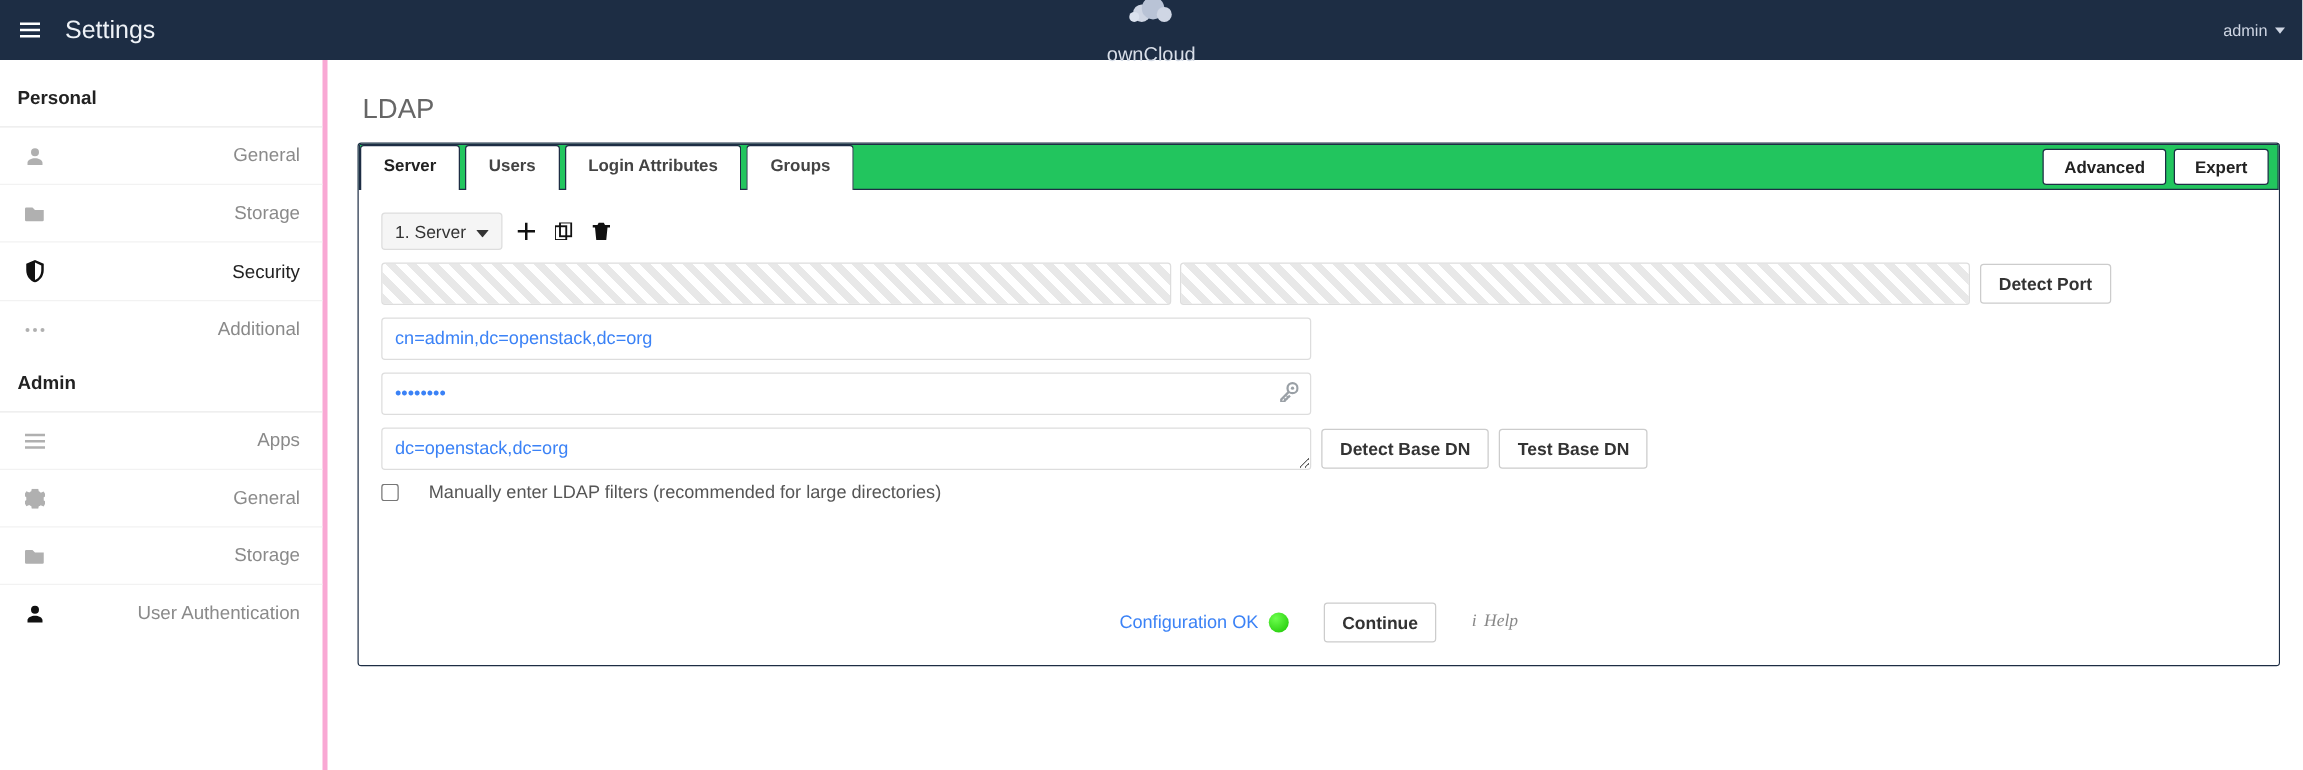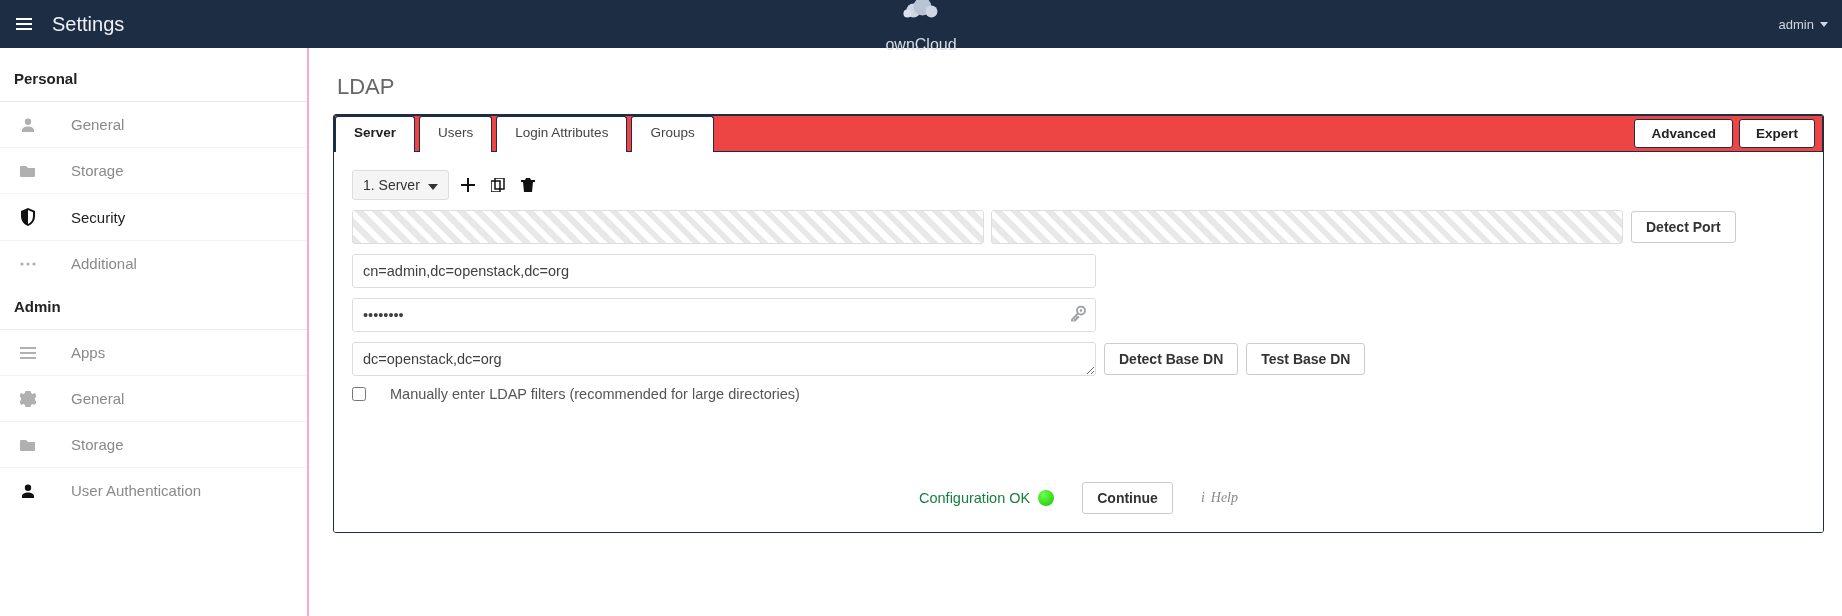--- a/index.html
+++ b/index.html
@@ -29,78 +29,79 @@
     display: flex; align-items: center; gap: 12px; flex-direction: column;
   }
   .brand-name { font-size: 16px; color: #d8dee8; }
   .header-right { margin-left: auto; display: flex; align-items: center; gap: 4px; cursor: pointer; }
   .header-right span { color: #cfd6e4; font-size: 13px; }
   .caret { width: 0; height: 0; border-left: 4px solid transparent; border-right: 4px solid transparent; border-top: 5px solid #cfd6e4; display: inline-block; margin-left: 2px; }
 
   
   .layout { display: flex; height: calc(100% - 48px); }
   .sidebar {
-    width: 309px;
-    border-right: 2px solid #f9a8d4;
+    width: 262px;
+    border-right: 4px solid #f9a8d4;
     background: #fff;
     padding-top: 10px;
   }
   .sidebar-section-title {
     font-weight: 600;
     font-size: 15px;
     color: #222;
     padding: 12px 14px 14px 14px;
   }
   .sidebar-item {
-    display: flex; align-items: center; gap: 33px;
+    display: flex; align-items: center; gap: 10px;
     padding: 14px 18px;
     color: #8a8a8a;
     font-size: 15px;
     border-top: 1px solid #f2f2f2;
     cursor: pointer;
+    justify-content: space-between;
   }
   .sidebar-item.first-item { border-top: 1px solid #eaeaea; }
   .sidebar-item.active { color: #222; font-weight: 400; }
   .sidebar-item.active .si-icon { color: #111; }
   .sidebar .si-icon { width: 20px; display: flex; justify-content: center; color: #b0b0b0; }
   .sidebar-item.active .si-icon svg path,
   .sidebar-item.active .si-icon svg rect { fill: #111; }
 
   
   .main { flex: 1; padding: 20px 0 0 24px; overflow: auto; }
   .page-title { font-size: 22px; color: #666; font-weight: 400; margin: 6px 0 14px 4px; }
 
   .panel {
     border: 1px solid #1d2d44;
     border-radius: 3px;
     overflow: hidden;
     margin-right: 18px;
   }
   .tabbar {
-    background: #ef4444;
+    background: #22c55e;
     display: flex;
     align-items: stretch;
     border: 1px solid #1d2d44;
   }
   .tabbar-left { display: flex; }
   .tabbar-right { margin-left: auto; display: flex; padding-right: 4px; }
   .tab {
     background: #fff;
     color: #222;
     font-weight: 700;
     font-size: 13.5px;
     padding: 8px 18px;
     border: 1px solid #1d2d44;
     border-bottom: none;
     margin: 0 0 -1px 0;
     border-radius: 3px 3px 0 0;
     cursor: pointer;
   }
   .tabbar-left .tab:not(:first-child) { margin-left: 4px; }
-  .tab.inactive { color: #444; font-weight: 400; }
+  .tab.inactive { color: #444; font-weight: 700; }
   .tab.active {
     position: relative;
     z-index: 2;
   }
   .tabbar-right .tab { margin: 3px 3px; border-radius: 3px; border: 1px solid #1d2d44; padding: 6px 16px; }
   .panel-body { background: #fff; padding: 18px; }
 
   .row { display: flex; align-items: center; gap: 8px; margin-bottom: 10px; }
   .server-select {
     background: #f5f5f5;
@@ -116,21 +117,21 @@
     display: inline-flex; align-items: center; justify-content: center;
     cursor: pointer;
     color: #222;
   }
 
   .text-input, .text-area {
     border: 1px solid #ddd;
     border-radius: 3px;
     padding: 8px 10px;
     font-size: 14.5px;
-    color: #404040;
+    color: #3b82f6;
     background: #fff;
     width: 744px;
   }
   .text-area { resize: both; height: 34px; font-family: inherit; }
   .port-input { width: 104px; margin-left: -1px; }
   .btn {
     border: 1px solid #ccc;
     background: #fff;
     border-radius: 3px;
     padding: 7px 14px;
@@ -145,21 +146,21 @@
     color: transparent;
   }
   .checkbox-row { display: flex; align-items: center; gap: 24px; margin-top: 4px; }
   .checkbox-row input[type=checkbox] { width: 14px; height: 14px; }
   .checkbox-row label { color: #555; font-size: 14.5px; }
 
   .footer-row {
     display: flex; align-items: center; justify-content: center;
     gap: 28px; margin-top: 80px;
   }
-  .status { display: flex; align-items: center; gap: 8px; color: #15803d; font-size: 14.5px; }
+  .status { display: flex; align-items: center; gap: 8px; color: #3b82f6; font-size: 14.5px; }
   .status-dot {
     width: 16px; height: 16px; border-radius: 50%;
     background: radial-gradient(circle at 35% 30%, #6cff4d, #19c400);
   }
   .help { display: flex; align-items: center; gap: 6px; color: #888; font-family: Georgia, serif; font-style: italic; }
   .help .i { font-style: italic; font-family: Georgia, serif; }
 
   .pw-wrap { position: relative; width: 744px; }
   .pw-wrap .key-icon {
     position: absolute; right: 10px; top: 50%; transform: translateY(-50%);

